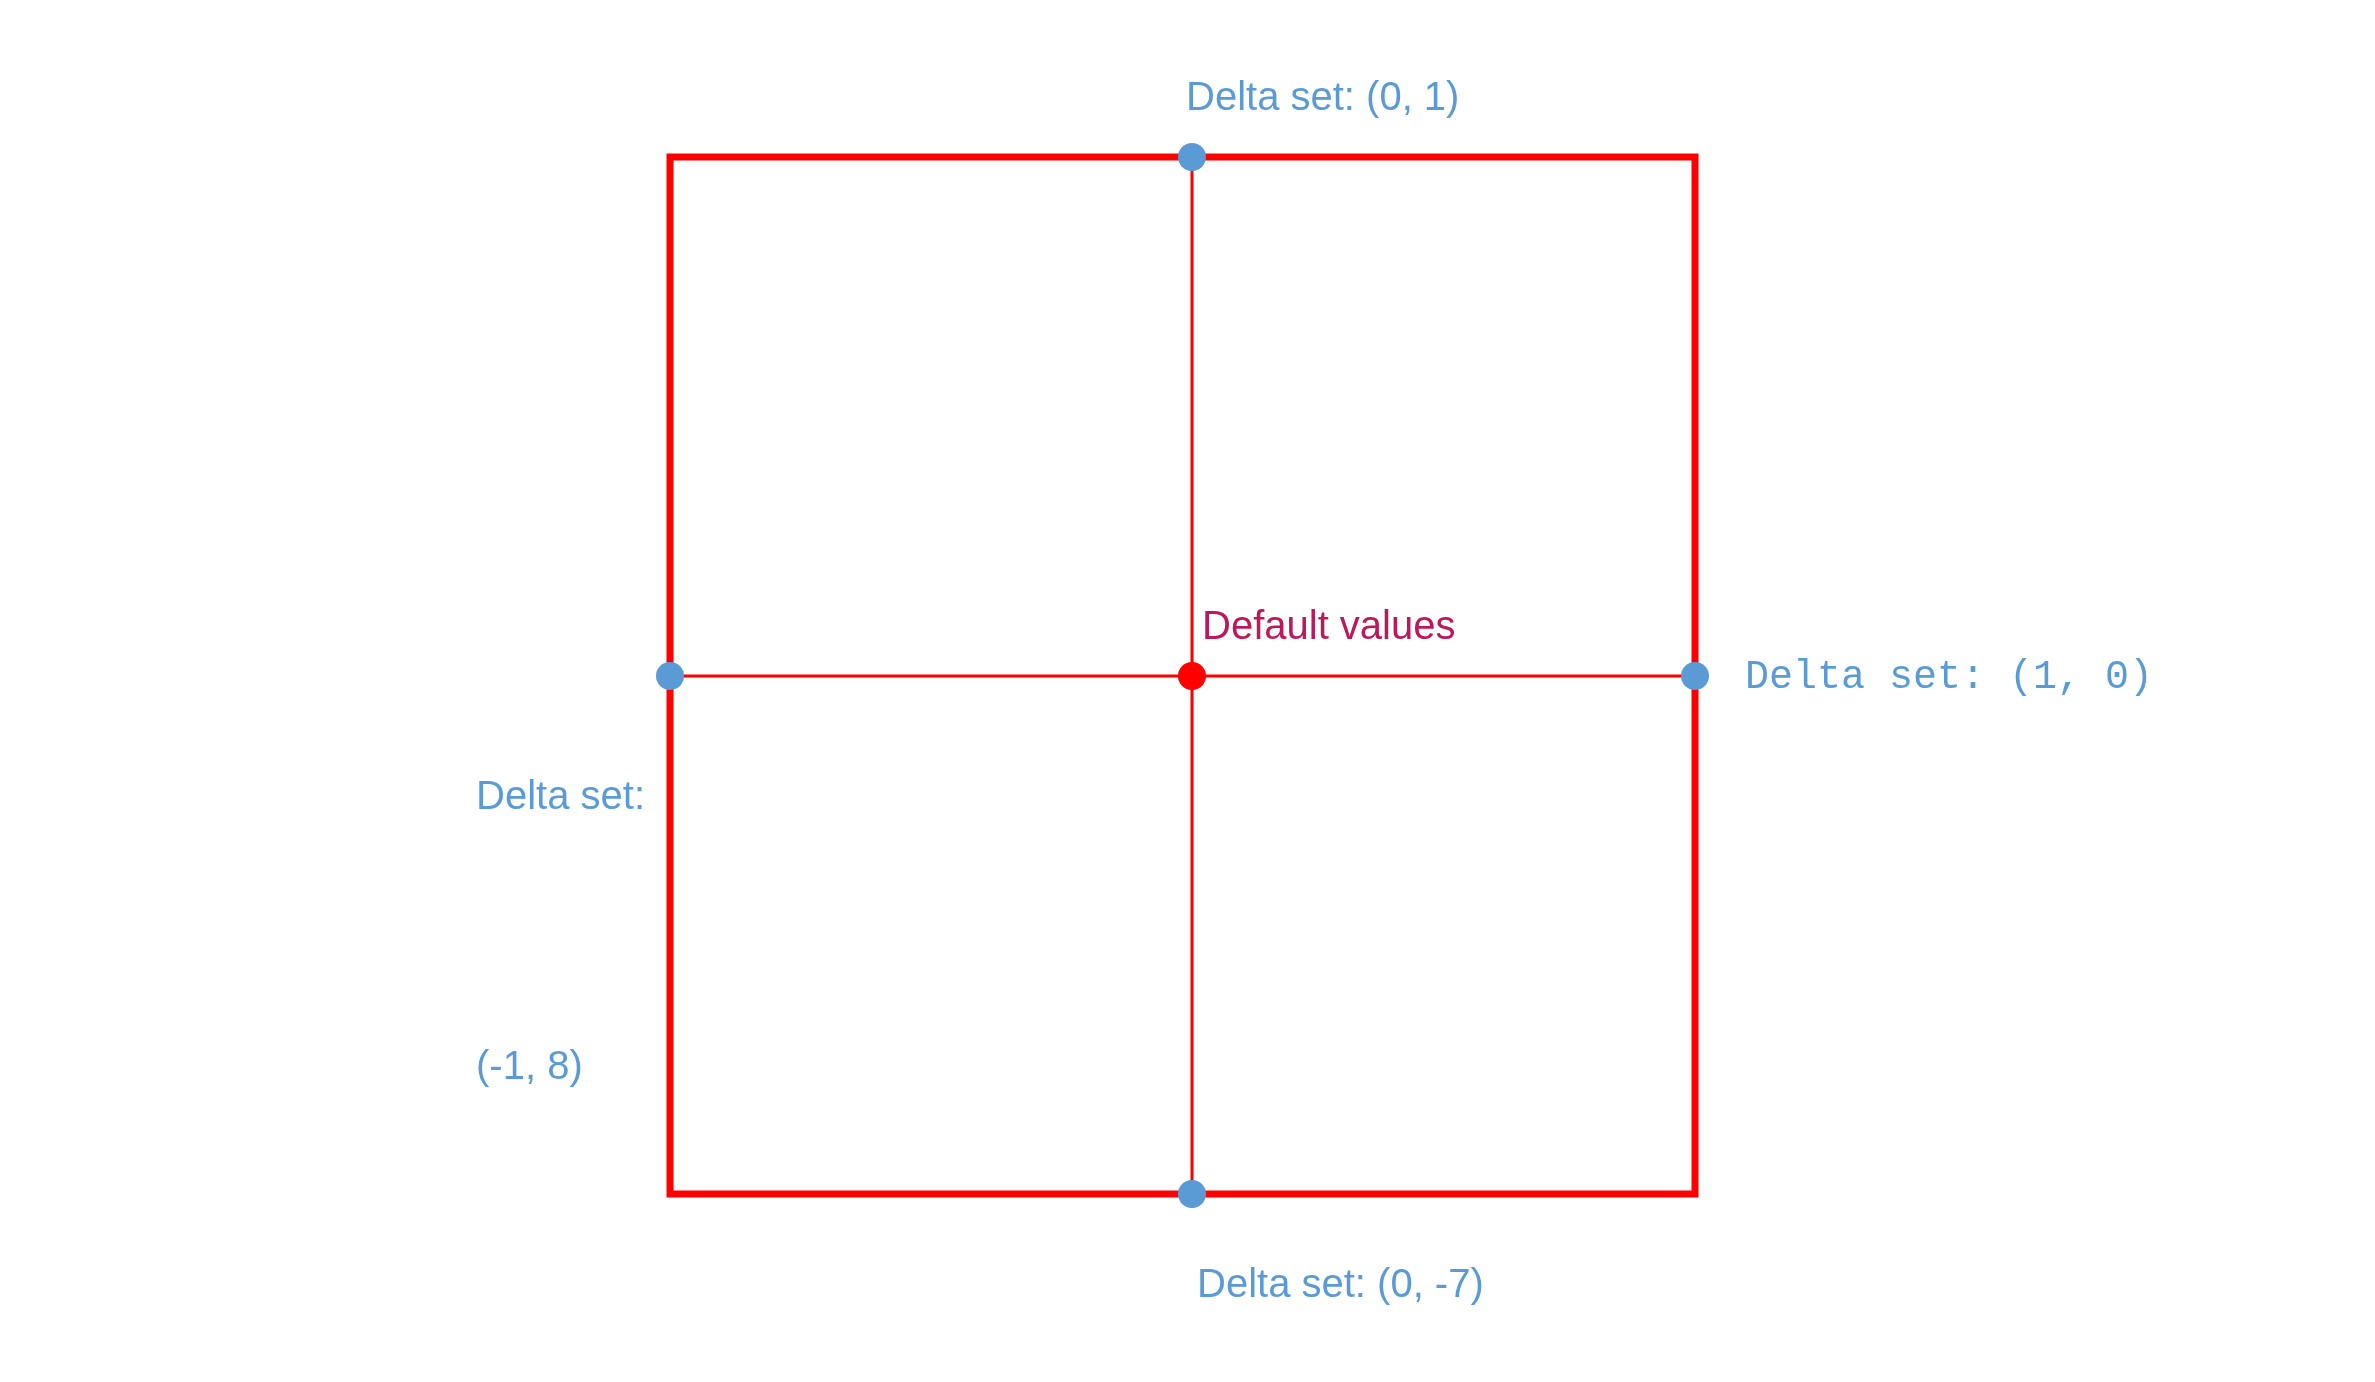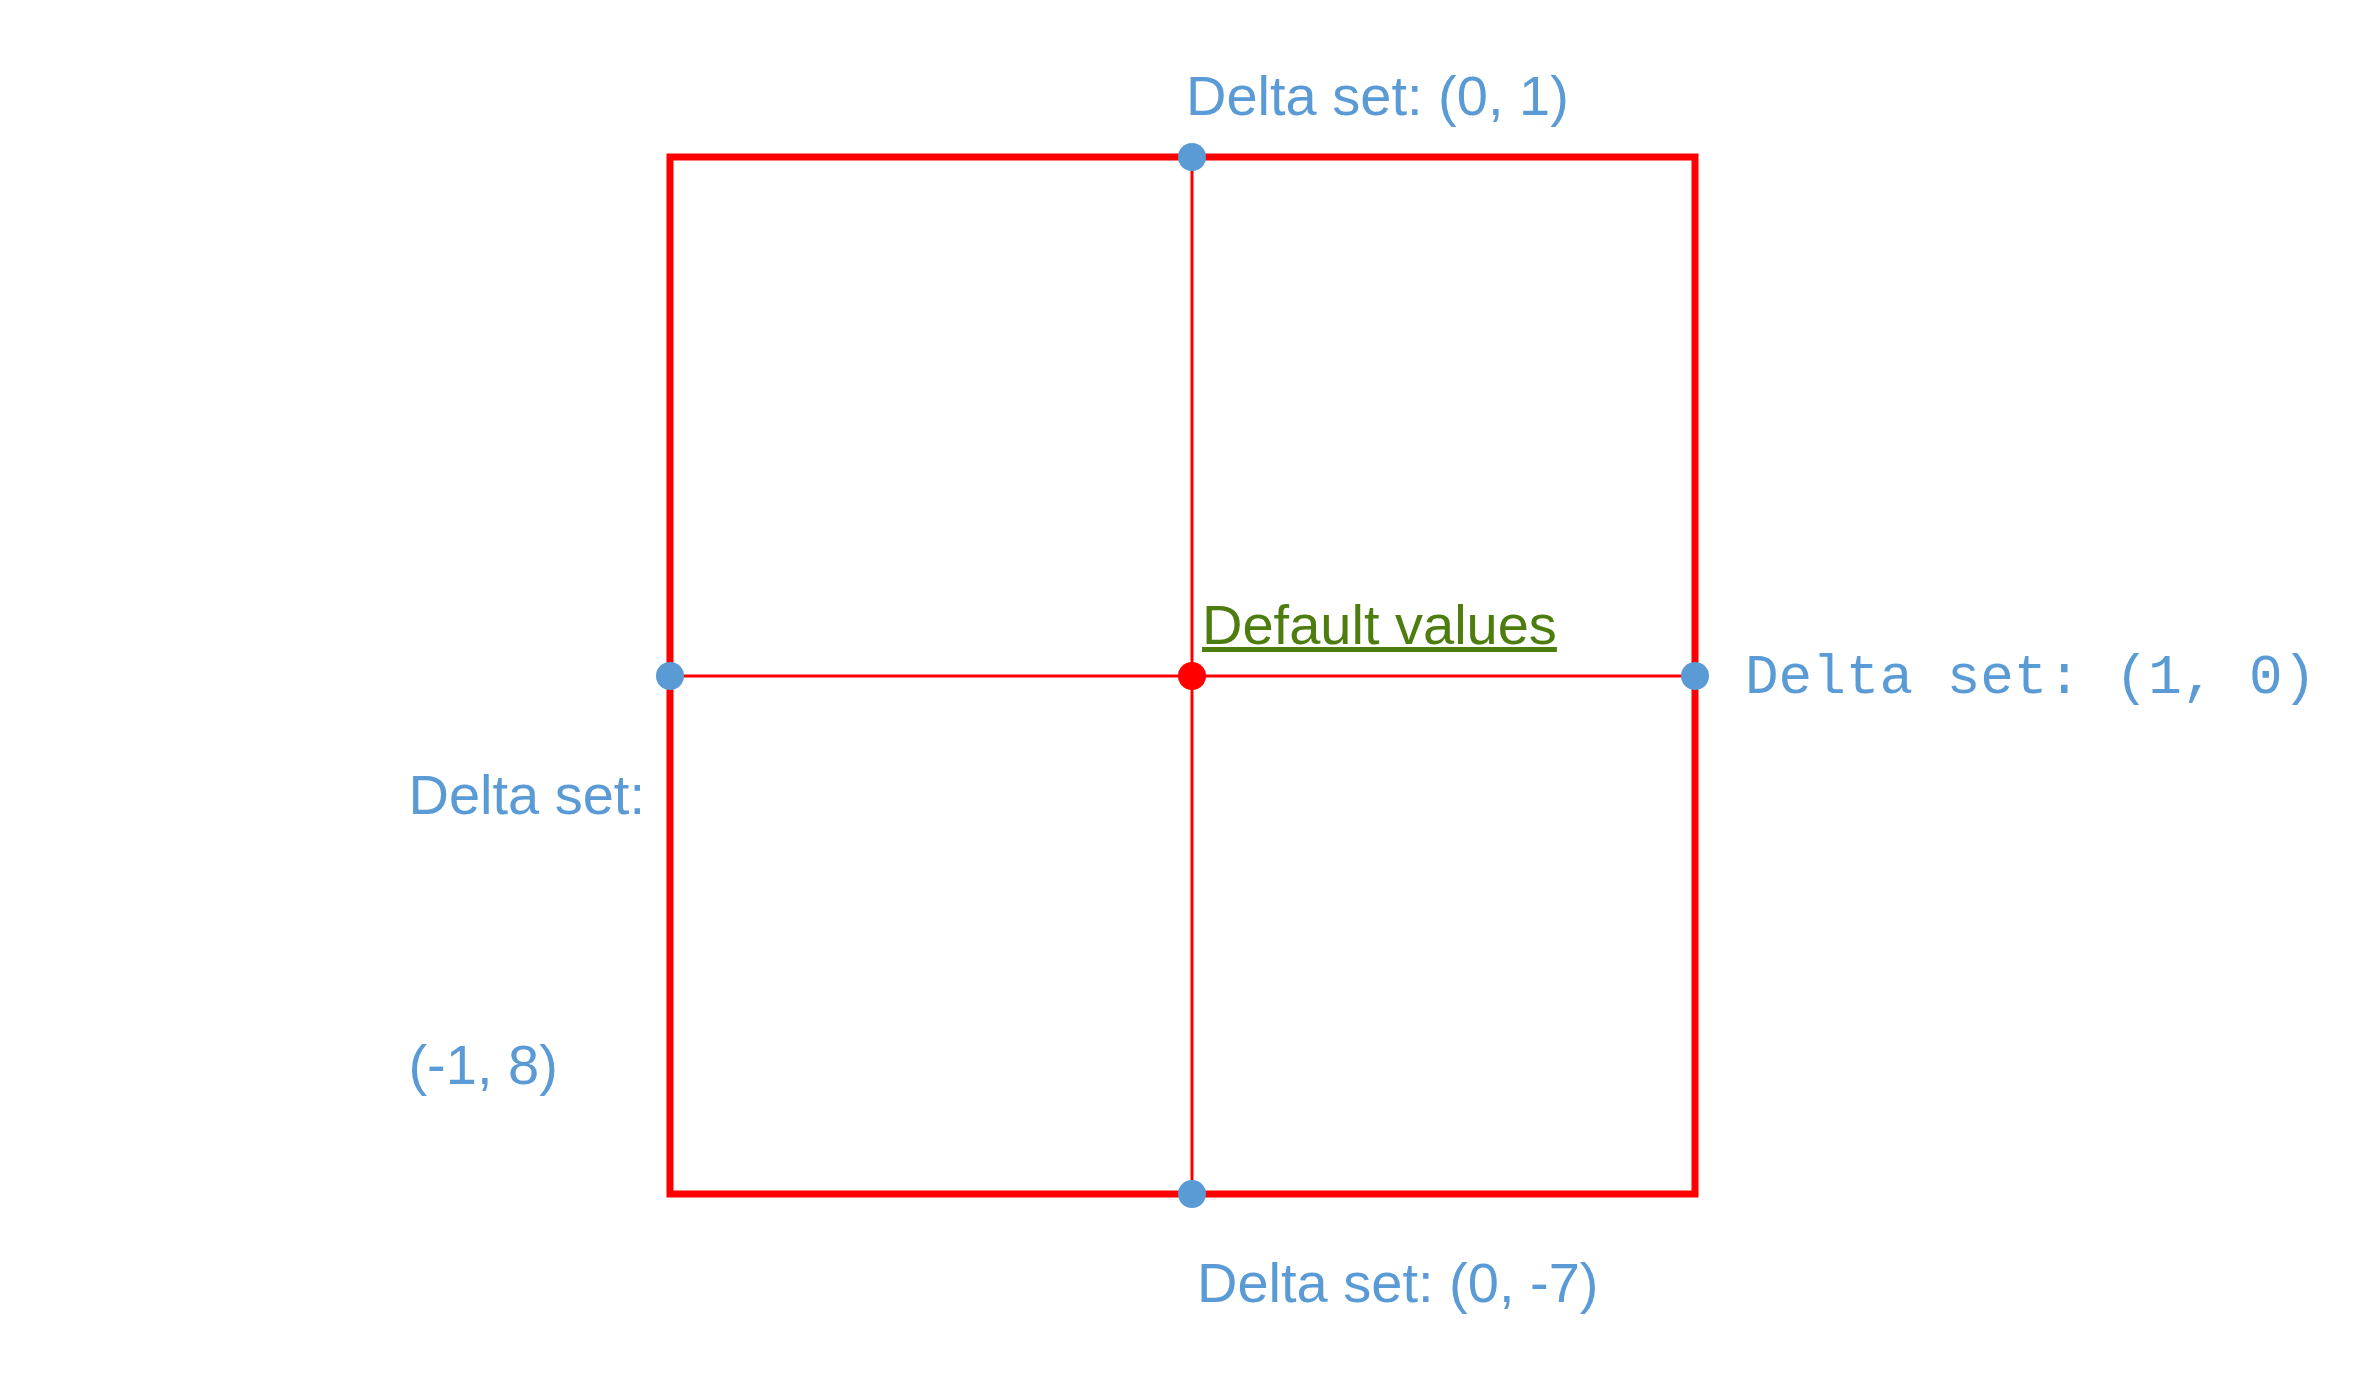--- a/index.html
+++ b/index.html
@@ -17,26 +17,26 @@
   }
   .shapes {
     position: absolute;
     left: 0;
     top: 0;
     width: 2375px;
     height: 1382px;
   }
   .lbl {
     position: absolute;
-    font-size: 56px;
+    font-size: 40px;
     line-height: 72px;
     white-space: pre;
   }
   .lbl.blue { color: #5b9bd5; }
-  .lbl.red  { color: #4d7c0f; text-decoration: underline; }
+  .lbl.red  { color: #be185d; }
   .lbl-top    { left: 1186px; top: 60px; }
   .lbl-right  { left: 1745px; top: 642px; font-family: Liberation Mono, monospace; }
   .lbl-bottom { left: 1197px; top: 1247px; }
   .lbl-left   {
     right: 1730px;
     top: 570px;
     text-align: left;
     line-height: 90px;
   }
   .lbl-center { left: 1202px; top: 589px; }

